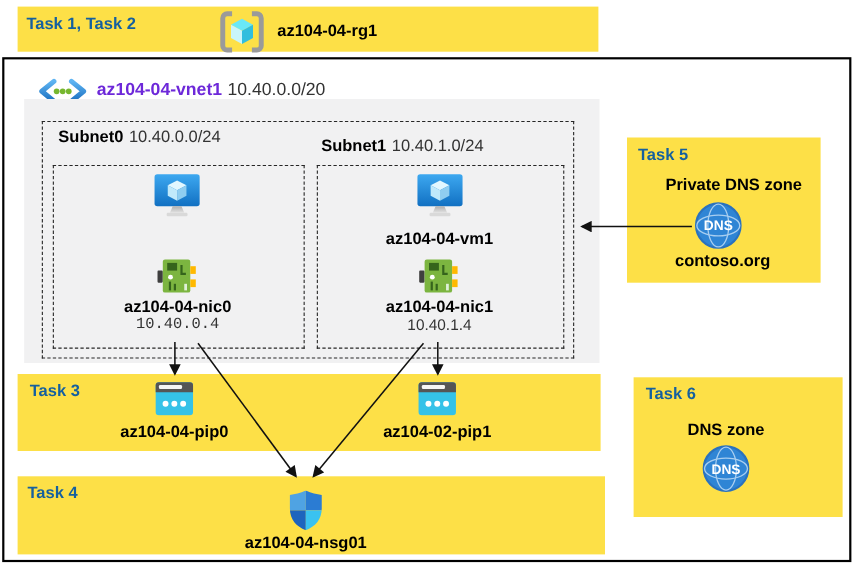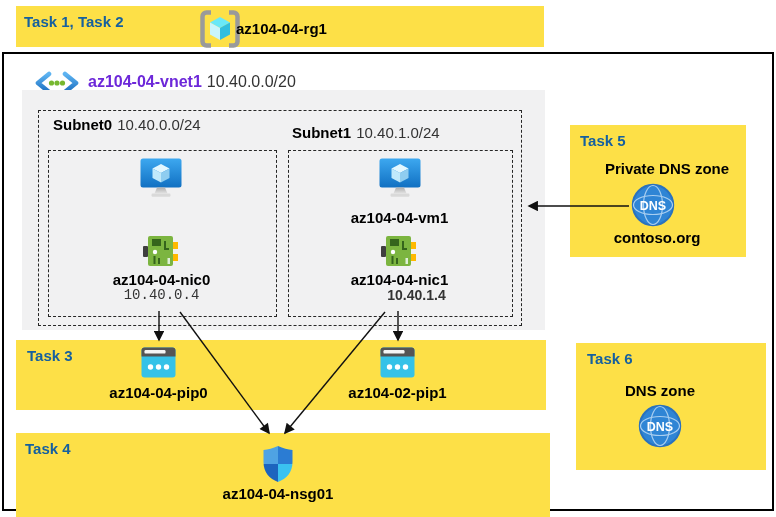--- a/index.html
+++ b/index.html
@@ -40,21 +40,21 @@
   </div>
   <span class="abs" style="left:198px;top:9px;">
     <svg width="44" height="40" viewBox="0 0 44 40">
       <path d="M13 3.5 H8.5 A4 4 0 0 0 4.5 7.5 V32.5 A4 4 0 0 0 8.5 36.5 H13" fill="none" stroke="#9A9A9A" stroke-width="4.5"></path>
       <path d="M31 3.5 H35.5 A4 4 0 0 1 39.5 7.5 V32.5 A4 4 0 0 1 35.5 36.5 H31" fill="none" stroke="#9A9A9A" stroke-width="4.5"></path>
       <polygon points="22,8 32,13.5 22,19 12,13.5" fill="#69E8F7"></polygon>
       <polygon points="12,13.5 22,19 22,31 12,25.5" fill="#C9F5FB"></polygon>
       <polygon points="32,13.5 22,19 22,31 32,25.5" fill="#31BEDE"></polygon>
     </svg>
   </span>
-  <div class="abs bold15" style="left:236px;top:20px;">az104-04-rg1</div>
+  <div class="abs bold15" style="left:252px;top:20px;">az104-04-rg1</div>
 
   <span class="abs" style="left:34px;top:71px;">
     <svg width="46" height="24" viewBox="0 0 46 24">
       <defs>
         <linearGradient id="vng" x1="0" y1="0" x2="0" y2="1">
           <stop offset="0" stop-color="#5EB4F2"></stop>
             <stop offset="1" stop-color="#1B6FC0"></stop>
         </linearGradient>
       </defs>
       <polyline points="15,3 4,12 15,21" fill="none" stroke="url(#vng)" stroke-width="4.6" stroke-linecap="round" stroke-linejoin="round"></polyline>
@@ -141,21 +141,21 @@
       <rect x="30" y="19" width="5" height="7" fill="#FFB900"></rect>
       <rect x="9" y="4" width="9" height="7" fill="#35641C"></rect>
       <circle cx="12" cy="17" r="2.2" fill="#fff"></circle>
       <rect x="10.5" y="21" width="2" height="8" fill="#35641C"></rect>
       <rect x="15" y="23" width="2" height="6" fill="#35641C"></rect>
       <path d="M22 6 v8 h4" fill="none" stroke="#35641C" stroke-width="2"></path>
       <rect x="24.5" y="23" width="2.5" height="6" fill="#DFF0D8"></rect>
     </svg>
   </span>
   <div class="cwrap bold15" style="left:288px;top:271px;width:223px;">az104-04-nic1</div>
-  <div class="cwrap reg14" style="left:305px;top:287px;width:223px;font-weight:bold;">10.40.1.4</div>
+  <div class="cwrap reg14" style="left:288px;top:287px;width:223px;">10.40.1.4</div>
 
   <div class="panel" style="left:570px;top:125px;width:176px;height:132px;">
     <div class="tasklbl" style="left:10px;top:7px;">Task 5</div>
     <div class="cwrap bold15" style="left:18px;top:35px;width:158px;">Private DNS zone</div>
     <div class="cwrap bold15" style="left:8px;top:104px;width:158px;">contoso.org</div>
   </div>
   <span class="abs" style="left:631px;top:183px;">
     <svg width="44" height="44" viewBox="0 0 44 44">
       <circle cx="22" cy="22" r="20.2" fill="#2F85D5" stroke="#2A72BE" stroke-width="2"></circle>
       <ellipse cx="22" cy="22" rx="9.5" ry="19.5" fill="none" stroke="#A8CEF0" stroke-width="1.2"></ellipse>
@@ -196,21 +196,21 @@
   </div>
   <span class="abs" style="left:638px;top:404px;">
     <svg width="44" height="44" viewBox="0 0 44 44">
       <circle cx="22" cy="22" r="20.2" fill="#2F85D5" stroke="#2A72BE" stroke-width="2"></circle>
       <ellipse cx="22" cy="22" rx="9.5" ry="19.5" fill="none" stroke="#A8CEF0" stroke-width="1.2"></ellipse>
       <ellipse cx="22" cy="22" rx="19.5" ry="9.5" fill="none" stroke="#A8CEF0" stroke-width="1.2"></ellipse>
       <text x="22" y="26.5" text-anchor="middle" font-family="Liberation Sans, sans-serif" font-size="12.5" font-weight="bold" fill="#FFFFFF">DNS</text>
     </svg>
   </span>
 
-  <div class="panel" style="left:16px;top:433px;width:534px;height:84px;">
+  <div class="panel" style="left:16px;top:433px;width:534px;height:71px;">
     <div class="tasklbl" style="left:9px;top:7px;">Task 4</div>
   </div>
   <span class="abs" style="left:262px;top:445px;">
     <svg width="32" height="38" viewBox="0 0 32 38">
       <g clip-path="url(#shieldclip)">
         <rect x="0" y="0" width="16" height="19" fill="#4FA3E3"></rect>
         <rect x="16" y="0" width="16" height="19" fill="#2B7CD3"></rect>
         <rect x="0" y="19" width="16" height="19" fill="#1D64BE"></rect>
         <rect x="16" y="19" width="16" height="19" fill="#3AC2F0"></rect>
       </g>

